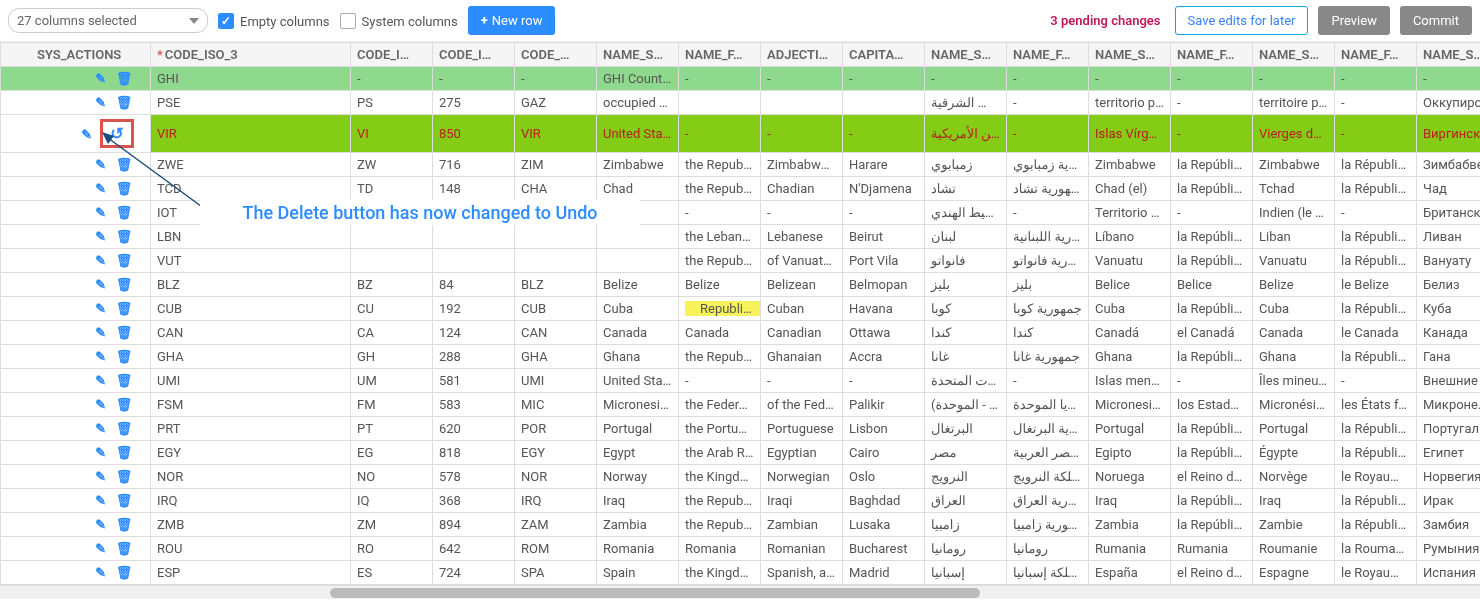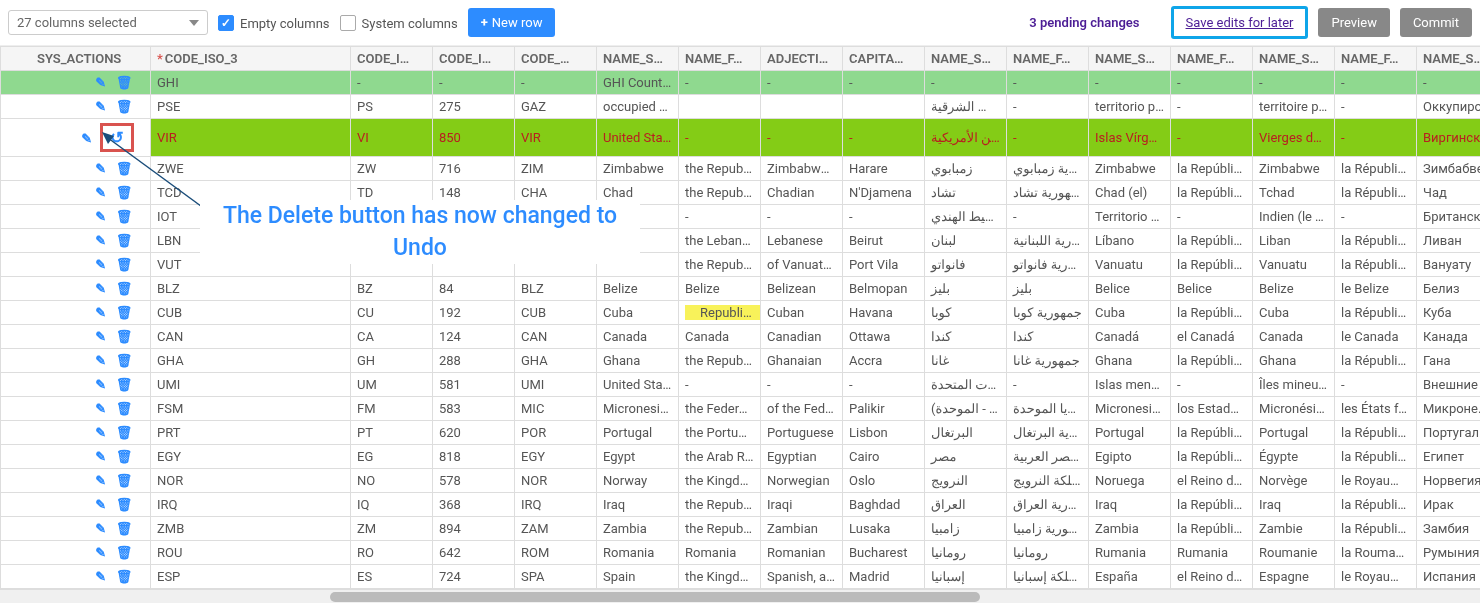--- a/index.html
+++ b/index.html
@@ -1,48 +1,48 @@
 <!DOCTYPE html>
 <html><head>
 <meta charset="utf-8">
 <style>
 * { box-sizing: border-box; margin: 0; padding: 0; }
 body { font-family: -apple-system, BlinkMacSystemFont, "Segoe UI", Roboto, sans-serif; font-size: 13px; color: #555; background: #fff; overflow: hidden; }
 .toolbar { display: flex; align-items: center; padding: 6px 8px; gap: 10px; border-bottom: 1px solid #eee; }
-.dropdown { display: flex; align-items: center; border: 1px solid #ccc; border-radius: 3px; padding: 4px 8px; min-width: 200px; justify-content: space-between; cursor: pointer; color: #666; }
+.dropdown { display: flex; align-items: center; border: 1px solid #ccc; border-radius: 11px; padding: 4px 8px; min-width: 200px; justify-content: space-between; cursor: pointer; color: #666; }
 .chev { width: 0; height: 0; border-left: 5px solid transparent; border-right: 5px solid transparent; border-top: 6px solid #888; }
 .chk { display: flex; align-items: flex-end; gap: 6px; cursor: pointer; }
 .chkbox { width: 16px; height: 16px; border: 1px solid #aaa; border-radius: 2px; display: flex; align-items: center; justify-content: center; }
 .chkbox.checked { background: #2d8cff; border-color: #2d8cff; }
 .chkbox.checked::after { content: "✓"; color: #fff; font-size: 12px; font-weight: bold; }
 .btn { padding: 6px 12px; border-radius: 3px; cursor: pointer; border: 1px solid transparent; }
 .btn-primary { background: #2d8cff; color: #fff; display: flex; align-items: center; gap: 4px; }
 .btn-primary .plus { font-weight: bold; }
 .spacer { flex: 1; }
-.pending { font-weight: 600; color: #4c1d95; margin-right: 21px; }
-.btn-outline { border: 3px solid #0ea5e9; color: #4c1d95; background: #fff; text-decoration: underline; }
+.pending { font-weight: 600; color: #be185d; margin-right: 4px; }
+.btn-outline { border: 1px solid #0ea5e9; color: #3b82f6; background: #fff; }
 .btn-gray { background: #888; color: #fff; text-align: right; }
 .table-wrap { overflow-x: auto; }
 table { border-collapse: collapse; width: max-content; }
 th, td { border: 1px solid #ddd; padding: 4px 6px; text-align: left; white-space: nowrap; overflow: hidden; text-overflow: ellipsis; font-size: 13px; height: 24px; vertical-align: middle; }
 th { background: #f5f5f5; color: #666; font-weight: 600; position: relative; }
 th .req { color: #d9534f; margin-right: 2px; }
 .col-actions { width: 150px; min-width: 150px; max-width: 150px; padding-left: 36px; }
 .col-code3 { width: 200px; min-width: 200px; max-width: 200px; }
 .col-std { width: 82px; min-width: 82px; max-width: 82px; }
 .actions-cell { text-align: right; padding-right: 16px; }
 .icon { display: inline-block; width: 16px; text-align: center; color: #2d8cff; cursor: pointer; margin: 0 2px; font-weight: bold; }
 .icon.undo { color: #2d8cff; font-size: 16px; }
 tr.row-new td { background: #8fd98f; }
 tr.row-del td { background: #84cc16; color: #b82020; }
 tr.row-del td.actions-cell { background: #fff; color: #2d8cff; }
 tr.row-del td.code3-cell { color: #b82020; }
 .hl-yellow { background: #f8f25a; padding-left: 15px; }
 .undo-box { border: 3px solid #d9534f; padding: 2px 4px; display: inline-block; }
-.annotation { position: absolute; color: #2d8cff; font-size: 23px; font-weight: 500; text-align: center; pointer-events: none; top: 200px; left: 200px; width: 440px; line-height: 1.4; background: #fff; }
+.annotation { position: absolute; color: #2d8cff; font-size: 18px; font-weight: 500; text-align: center; pointer-events: none; top: 200px; left: 200px; width: 440px; line-height: 1.4; background: #fff; }
 .arrow-svg { position: absolute; top: 130px; left: 100px; pointer-events: none; }
 .scrollbar-bottom { height: 14px; background: #f0f0f0; border-top: 1px solid #ddd; position: relative; }
 .scroll-thumb { position: absolute; left: 330px; top: 2px; height: 10px; width: 650px; background: #bbb; border-radius: 5px; }
 </style>
 </head>
 <body>
 
 <div class="toolbar">
   <div class="dropdown">
     <span>27 columns selected</span>

